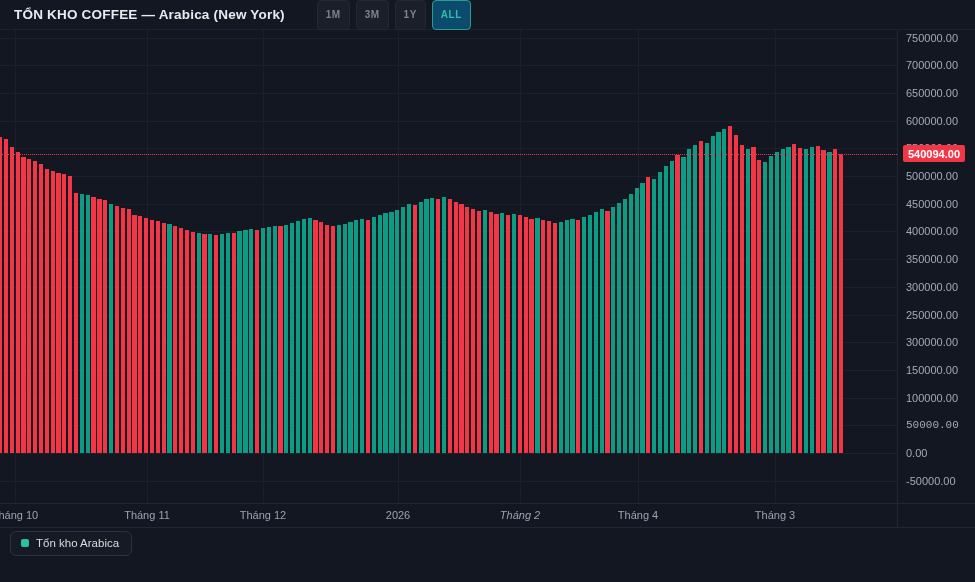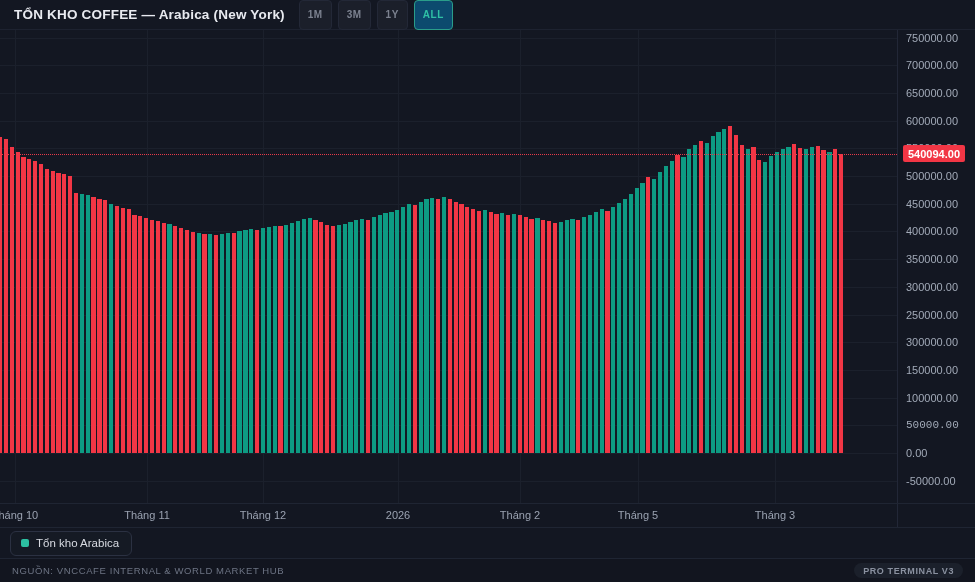--- a/index.html
+++ b/index.html
@@ -1,21 +1,21 @@
 <!DOCTYPE html>
 <html><head>
 <meta charset="utf-8">
 <style>
   html,body{margin:0;padding:0;width:975px;height:582px;background:#131722;overflow:hidden;
     font-family:"Liberation Sans","DejaVu Sans",sans-serif;-webkit-font-smoothing:antialiased;}
   .app{position:relative;width:975px;height:582px;background:#131722;}
 
   
   .header{position:absolute;left:0;top:0;width:975px;height:30px;display:flex;align-items:center;
-    padding:0 0 0 14px;box-sizing:border-box;border-bottom:1px solid #1d2230;background:#131722;}
+    padding:0 0 0 14px;box-sizing:border-box;border-bottom:1px solid #1d2230;background:#131722;gap:18px;}
   .title{font-size:13.5px;font-weight:bold;color:#e8eaf0;letter-spacing:.2px;}
   .ranges{display:flex;gap:6px;margin-left:14px;}
   .range{height:18px;min-width:30px;padding:14px 8px;border-radius:4px;border:1px solid #232837;
     background:#1b1f2a;color:#7c8290;font-size:10px;font-weight:bold;display:flex;align-items:center;
     justify-content:center;cursor:pointer;letter-spacing:.5px;}
   .range.active{background:#0c4a6e;border:1px solid #2a9d8a;color:#2fc0a5;}
 
   
   .chart{position:absolute;left:0;top:30px;width:975px;height:498px;}
   .plot{position:absolute;left:0;top:0;width:897px;height:473px;overflow:hidden;}
@@ -257,31 +257,27 @@
         <div class="ytick" style="top: 389.3px; font-family: Liberation Mono, monospace;">50000.00</div>
         <div class="ytick" style="top: 417px; text-align: right;">0.00</div>
         <div class="ytick" style="top: 444.7px;">-50000.00</div>
         <div class="last-label" style="top: 115.3px;">540094.00</div>
       </div>
     <div class="xaxis" id="xaxis">
         <div class="xtick" style="left: 15px;">Tháng 10</div>
         <div class="xtick" style="left: 147px;">Tháng 11</div>
         <div class="xtick" style="left: 263px;">Tháng 12</div>
         <div class="xtick" style="left: 398px;">2026</div>
-        <div class="xtick" style="left: 520px;">Tháng 2</div>
-        <div class="xtick" style="left: 638px;">Tháng 5</div>
+        <div class="xtick" style="left: 520px; font-style: italic;">Tháng 2</div>
+        <div class="xtick" style="left: 638px;">Tháng 4</div>
         <div class="xtick" style="left: 775px;">Tháng 3</div>
       </div>
   </div>
 
   <div class="legend-row">
     <div class="legend">
       <span class="dot"></span>
       <span class="lab">Tổn kho Arabica</span>
     </div>
   </div>
 
-  <div class="footer">
-    <span class="source">NGUỒN: VNCCAFE INTERNAL &amp; WORLD MARKET HUB</span>
-    <span class="badge">PRO TERMINAL V3</span>
-  </div>
 
 </div>
 
 </body></html>

